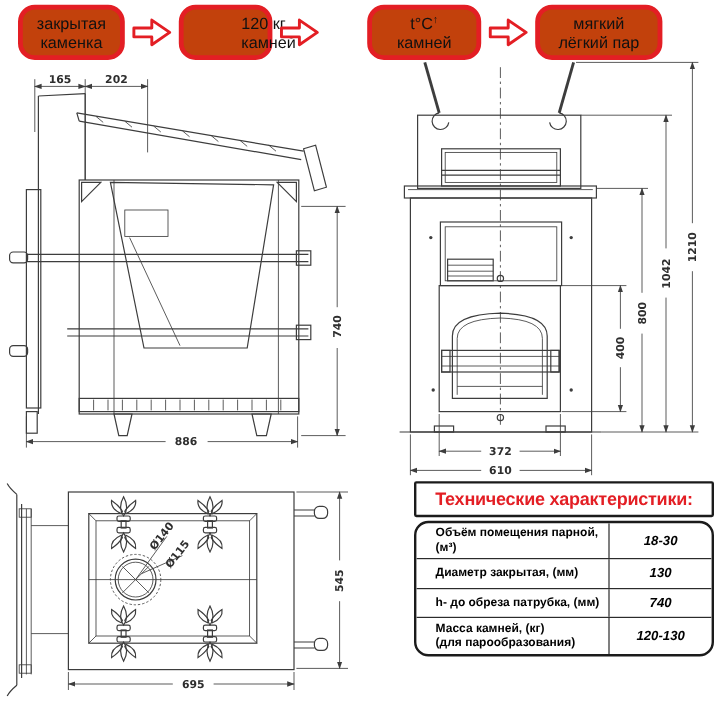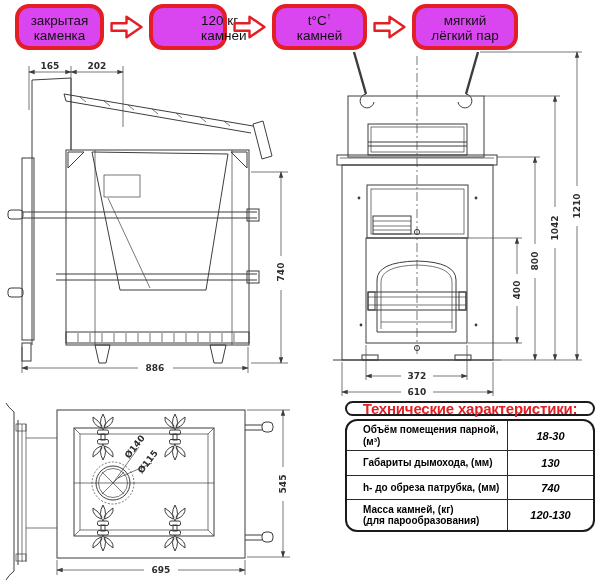--- a/index.html
+++ b/index.html
@@ -2,43 +2,43 @@
 <html style="--red: #e31e24; --line: #3d3d3d;"><head>
 <meta charset="utf-8">
 <style>
   :root { --red:#e31e24; --line:#3d3d3d; --ink:#111; }
   * { box-sizing: border-box; margin:0; padding:0; }
   body { background:#fff; font-family:"Liberation Sans","DejaVu Sans",sans-serif; }
   .canvas { position:relative; width:600px; height:588px; background:#fff; overflow:hidden; }
 
   
   .banner { position:absolute; top:5px; left:0; right:0; height:44px; display:flex; align-items:center; }
-  .step { border:4px solid var(--red); border-radius:14px; background:#d946ef; text-align:center;
+  .step { border:4px solid var(--red); border-radius:14px; background:#c2410c; text-align:center;
           font-size:13.5px; line-height:1.12; color:var(--ink); padding:3px 2px; flex:0 0 auto; }
   .step .l1, .step .l2 { display:block; white-space:nowrap; }
   .step sup { font-size:9px; }
   .s1 { margin-left:15px; width:89px; }
   .s2 { width:78px;padding-left:48px; }
-  .s3 { width:95px; }
+  .s3 { width:95px;margin-left:34px; }
   .s4 { width:106px; }
   .arrow { flex:0 0 auto; width:39px; height:28px; margin:0 3px; }
   .arrow path { fill:#fff; stroke:var(--red); stroke-width:2.6; stroke-linejoin:round; }
 
   
   svg.drawings { position:absolute; left:0; top:0; width:600px; height:588px; }
   .ln  { stroke:var(--line); fill:none; stroke-width:1; }
   .lnt { stroke:var(--line); fill:none; stroke-width:0.7; }
   .lnk { stroke:var(--line); fill:none; stroke-width:2.4; }
   .cl  { stroke:#555; fill:none; stroke-width:0.8; stroke-dasharray:9 3 2 3; }
   .dim { font:700 9px "DejaVu Sans",sans-serif; fill:#2e2e2e; }
   .dot { fill:var(--line); }
 
   
   .specs { position:absolute; left:345px; top:401px; width:250px; }
-  .specs-title { border:2.5px solid #1b1b1b; border-radius:13px; background:#fff; height:15px;
+  .specs-title { border:2.5px solid #1b1b1b; border-radius:2px; background:#fff; height:30px;
                  display:flex; align-items:center; justify-content:center;
                  color:var(--red); font-weight:bold; font-size:15px; letter-spacing:-0.2px; }
   .specs-table { margin-top:3px; border:2.5px solid #1b1b1b; border-radius:12px; background:#fff; overflow:hidden; }
   .row { display:flex; border-bottom:1.5px solid #2b2b2b; align-items:stretch; }
   .row:last-child { border-bottom:none; }
   .cell { display:flex; flex-direction:column; justify-content:center; }
   .cell.label { width:160px; padding:3px 2px 3px 16px; font-size:10px; font-weight:bold; color:#000; line-height:1.15; }
   .cell.value { flex:1; border-left:1.5px solid #2b2b2b; align-items:center; font-size:11px; font-weight:bold; color:#000;font-style:italic; }
   .r1,.r2,.r3,.r4 { min-height:25px; } .r5 { min-height:24px; } .r6 { min-height:30px; }
 </style>
@@ -289,21 +289,21 @@
     <div class="specs-title">Технические характеристики:</div>
     <div class="specs-table">
       <div class="row r1">
         <div class="cell label">
             <span>Объём помещения парной, (м³)</span>
           </div>
         <div class="cell value">18-30</div>
       </div>
       <div class="row r4">
         <div class="cell label">
-            <span>Габариты дымохода, (мм)</span>
+            <span>Диаметр закрытая, (мм)</span>
           </div>
         <div class="cell value">130</div>
       </div>
       <div class="row r5">
         <div class="cell label">
             <span>h- до обреза патрубка, (мм)</span>
           </div>
         <div class="cell value">740</div>
       </div>
       <div class="row r6">

